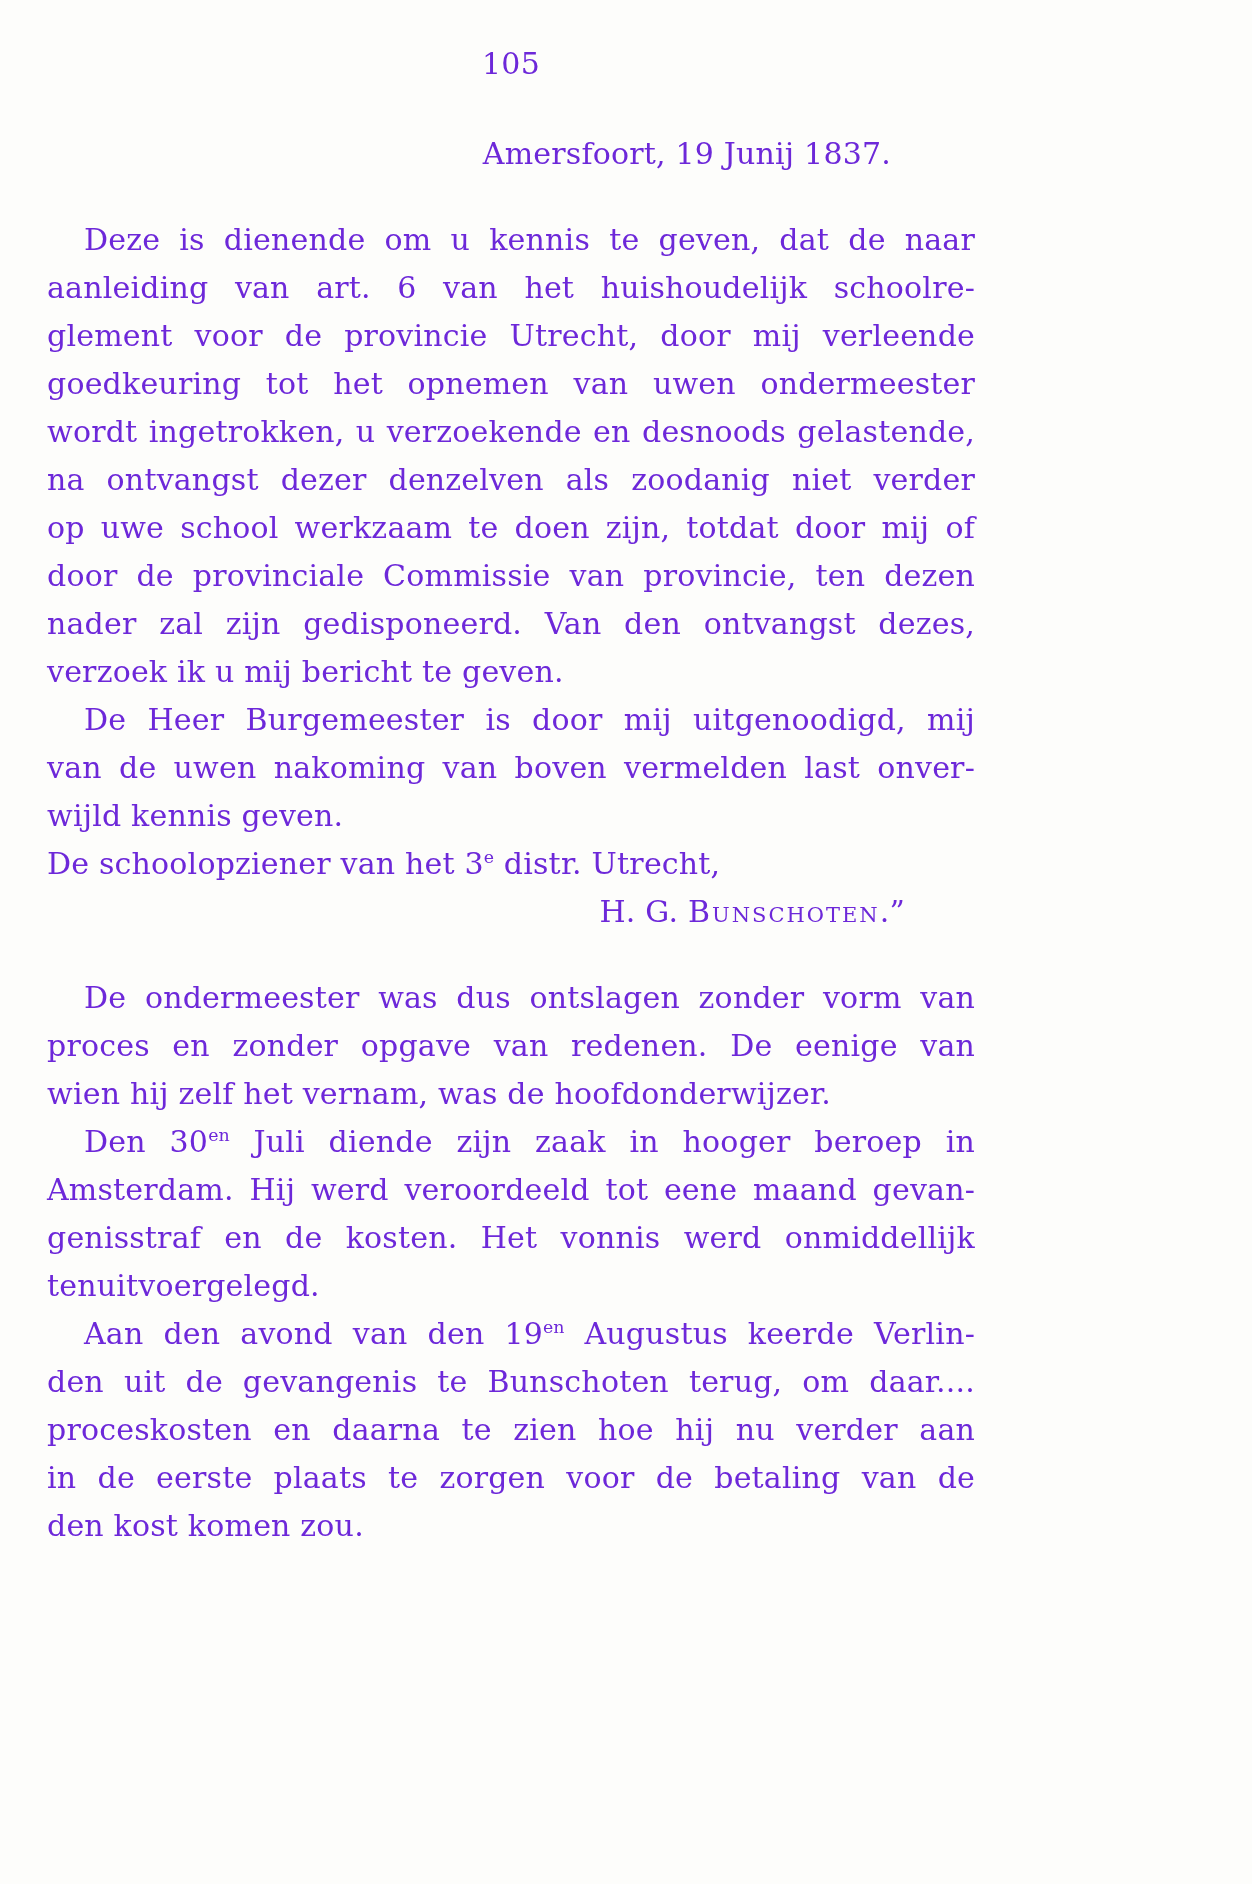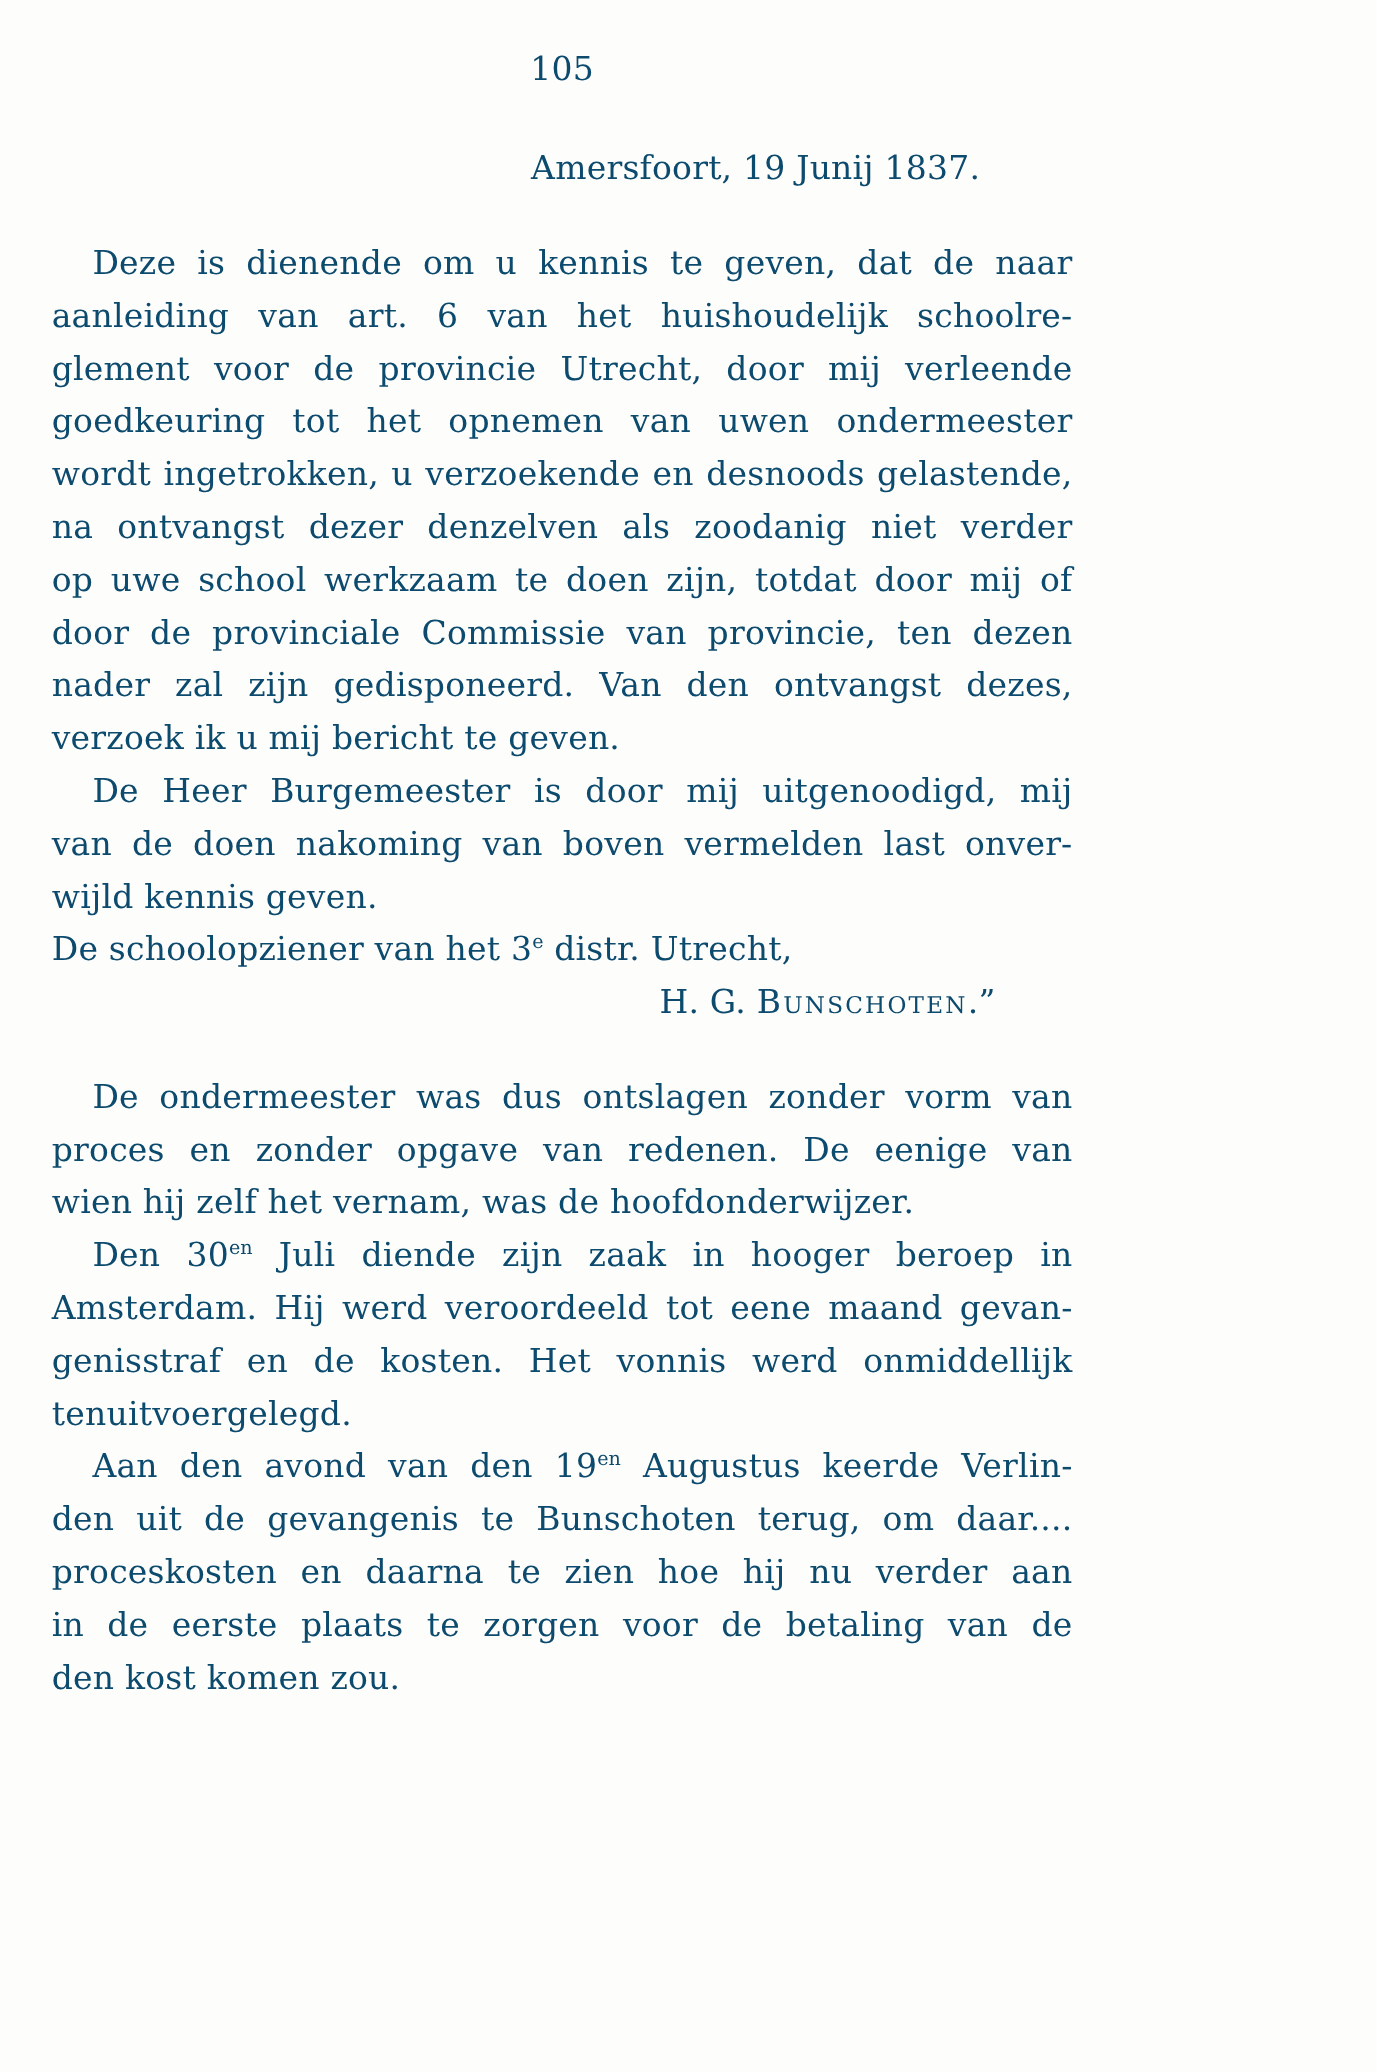--- a/index.html
+++ b/index.html
@@ -5,21 +5,21 @@
   html, body {
     margin: 0;
     padding: 0;
     background: #ffffff;
   }
   .page {
     position: relative;
     width: 1252px;
     height: 1884px;
     background: #fdfdfb;
-    color: #0c4a6e;
+    color: #6d28d9;
     font-family: "DejaVu Serif", "Liberation Serif", serif;
     box-sizing: border-box;
     padding: 40px 0 0 47px;
     overflow: hidden;
   }
   .text-block {
     width: 928px;
     font-size: 30px;
     line-height: 48px;
     letter-spacing: 0.2px;
@@ -87,21 +87,21 @@
       <div class="line">wordt ingetrokken, u verzoekende en desnoods gelastende,</div>
       <div class="line">na ontvangst dezer denzelven als zoodanig niet verder</div>
       <div class="line">op uwe school werkzaam te doen zijn, totdat door mij of</div>
       <div class="line">door de provinciale Commissie van provincie, ten dezen</div>
       <div class="line">nader zal zijn gedisponeerd. Van den ontvangst dezes,</div>
       <div class="line last">verzoek ik u mij bericht te geven.</div>
     </div>
 
     <div class="paragraph">
       <div class="line first">De Heer Burgemeester is door mij uitgenoodigd, mij</div>
-      <div class="line">van de doen nakoming van boven vermelden last onver-</div>
+      <div class="line">van de uwen nakoming van boven vermelden last onver-</div>
       <div class="line last">wijld kennis geven.</div>
     </div>
 
     <div class="sig-role"><span>De schoolopziener van het 3</span><sup class="sup">e</sup><span> distr. Utrecht,</span></div>
 
     <div class="sig-name"><span>H. G. </span><span class="smallcaps">Bunschoten</span><span>.”</span></div>
 
     <div class="paragraph gap-after-signature">
       <div class="line first">De ondermeester was dus ontslagen zonder vorm van</div>
       <div class="line">proces en zonder opgave van redenen. De eenige van</div>

